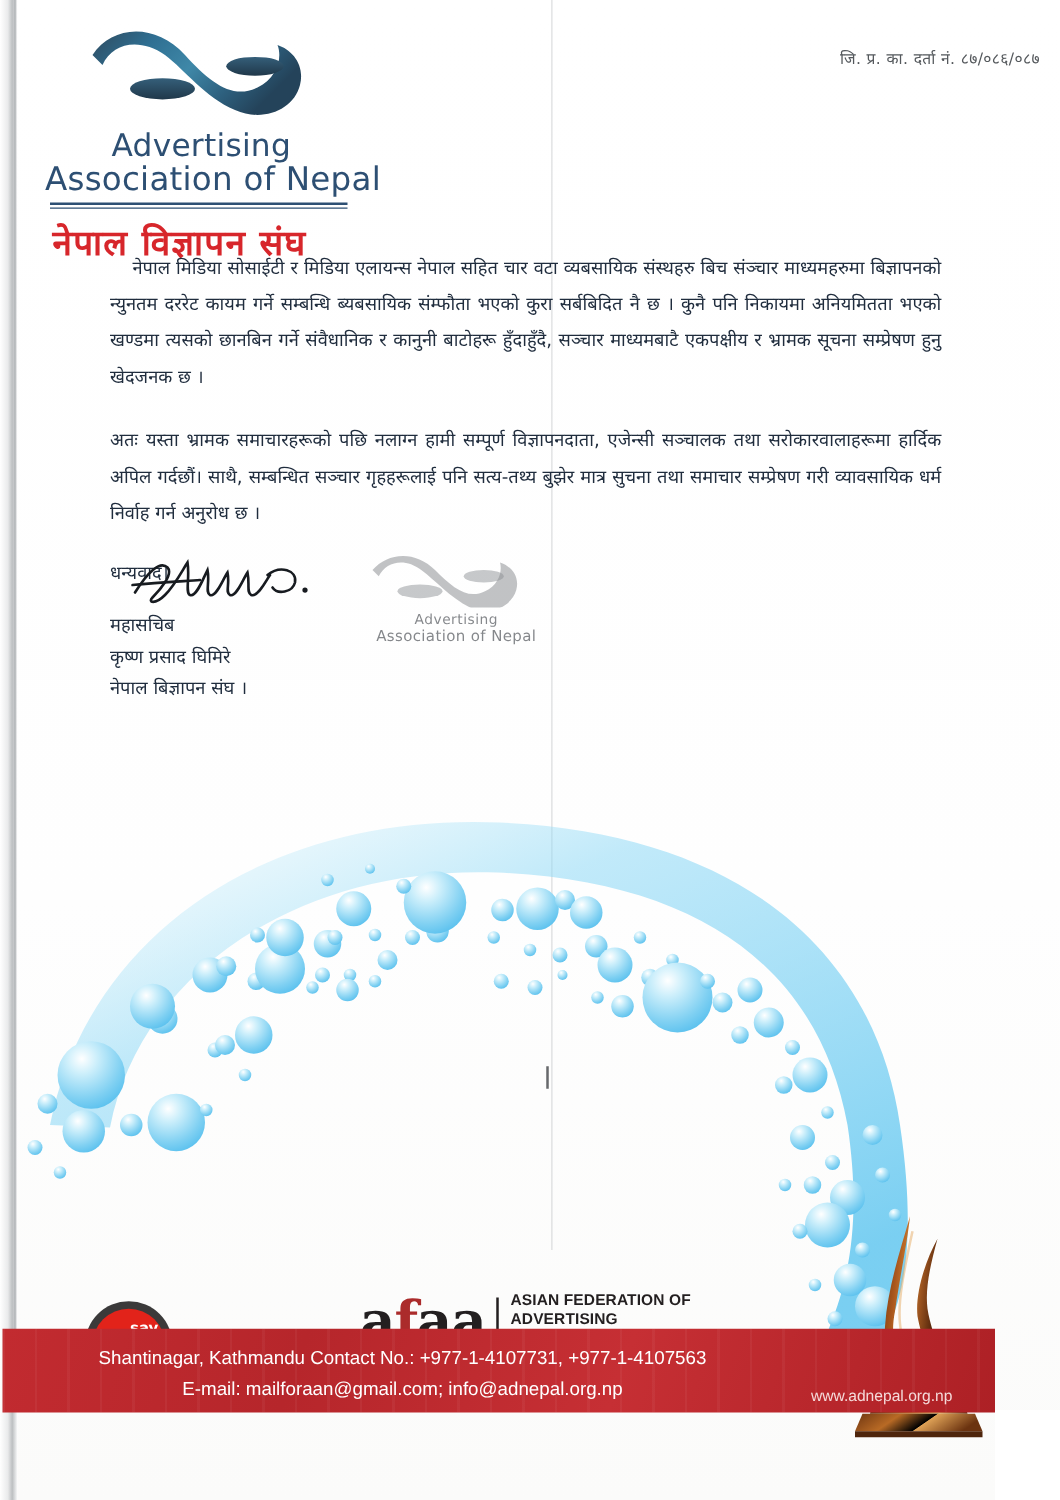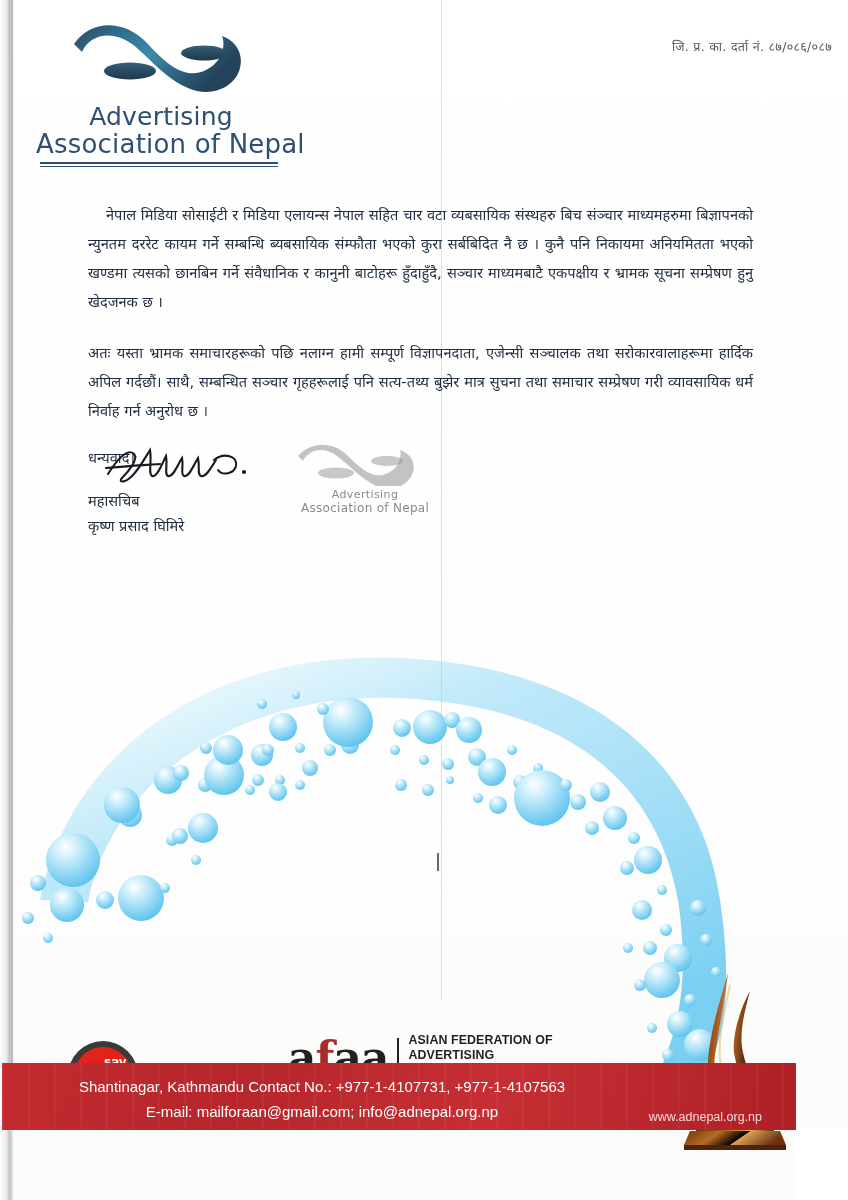--- a/index.html
+++ b/index.html
@@ -107,20 +107,21 @@
                  C170,18 180,30 176,46 C171,66 146,76 124,66 C100,56 84,34 68,22
                  C48,8 26,12 18,30 Z" fill="url(#swooshG)"></path>
         <ellipse cx="66" cy="49" rx="26" ry="8.5" fill="url(#eyeG)"></ellipse>
         <ellipse cx="140" cy="31" rx="23" ry="7.5" fill="url(#eyeG)"></ellipse>
       </svg>
     </div>
     <div class="logo-line" id="logo-l1">Advertising</div>
     <div class="logo-line" id="logo-l2">Association of Nepal</div>
     <div id="logo-rule"></div>
     <div id="logo-rule2"></div>
+    <div id="logo-nep">नेपाल विज्ञापन संघ</div>
   </div>
 
   <div id="reg-no">जि. प्र. का. दर्ता नं. ८७/०८६/०८७</div>
 </div>
 
 <div id="letter-body">
   <p class="para indent">नेपाल मिडिया सोसाईटी र मिडिया एलायन्स नेपाल सहित चार वटा व्यबसायिक संस्थहरु बिच संञ्चार माध्यमहरुमा बिज्ञापनको न्युनतम दररेट कायम गर्ने सम्बन्धि ब्यबसायिक संम्फौता भएको कुरा सर्बबिदित नै छ । कुनै पनि निकायमा अनियमितता भएको खण्डमा त्यसको छानबिन गर्ने संवैधानिक र कानुनी बाटोहरू हुँदाहुँदै, सञ्चार माध्यमबाटै एकपक्षीय र भ्रामक सूचना सम्प्रेषण हुनु खेदजनक छ ।</p>
   <p class="para">अतः यस्ता भ्रामक समाचारहरूको पछि नलाग्न हामी सम्पूर्ण विज्ञापनदाता, एजेन्सी सञ्चालक तथा सरोकारवालाहरूमा हार्दिक अपिल गर्दछौं। साथै, सम्बन्धित सञ्चार गृहहरूलाई पनि सत्य-तथ्य बुझेर मात्र सुचना तथा समाचार सम्प्रेषण गरी व्यावसायिक धर्म निर्वाह गर्न अनुरोध छ ।</p>
   <p id="thanks">धन्यवाद।</p>
 </div>
@@ -134,20 +135,21 @@
                  C66,26 62,34 66,36 C71,38 76,24 80,18 C82,28 78,34 82,36
                  C87,38 92,24 96,18 C98,28 95,34 99,36 C104,38 110,26 114,20"></path>
         <path d="M4,28 C24,26 44,25 58,24"></path>
         <path d="M112,20 C122,12 136,16 134,26 C132,34 120,36 116,30"></path>
       </g>
       <circle cx="142" cy="32" r="2.1" fill="#171b20"></circle>
     </svg>
   </div>
   <div class="sig-line">महासचिब</div>
   <div class="sig-line">कृष्ण प्रसाद घिमिरे</div>
+  <div class="sig-line">नेपाल बिज्ञापन संघ ।</div>
 </div>
 
 <div id="stamp">
   <svg width="150" height="46" viewBox="0 0 150 46">
     <path d="M8,16 C20,2 42,0 58,16 C72,30 84,40 98,33 C109,28 112,17 110,10
              C119,13 126,21 123,32 C119,46 101,53 86,46 C70,38 58,24 47,16
              C34,6 19,9 13,21 Z" fill="#4a4f55" opacity=".55"></path>
     <ellipse cx="46" cy="33" rx="18" ry="5.5" fill="#4a4f55" opacity=".5"></ellipse>
     <ellipse cx="97" cy="21" rx="16" ry="5" fill="#4a4f55" opacity=".5"></ellipse>
   </svg>

